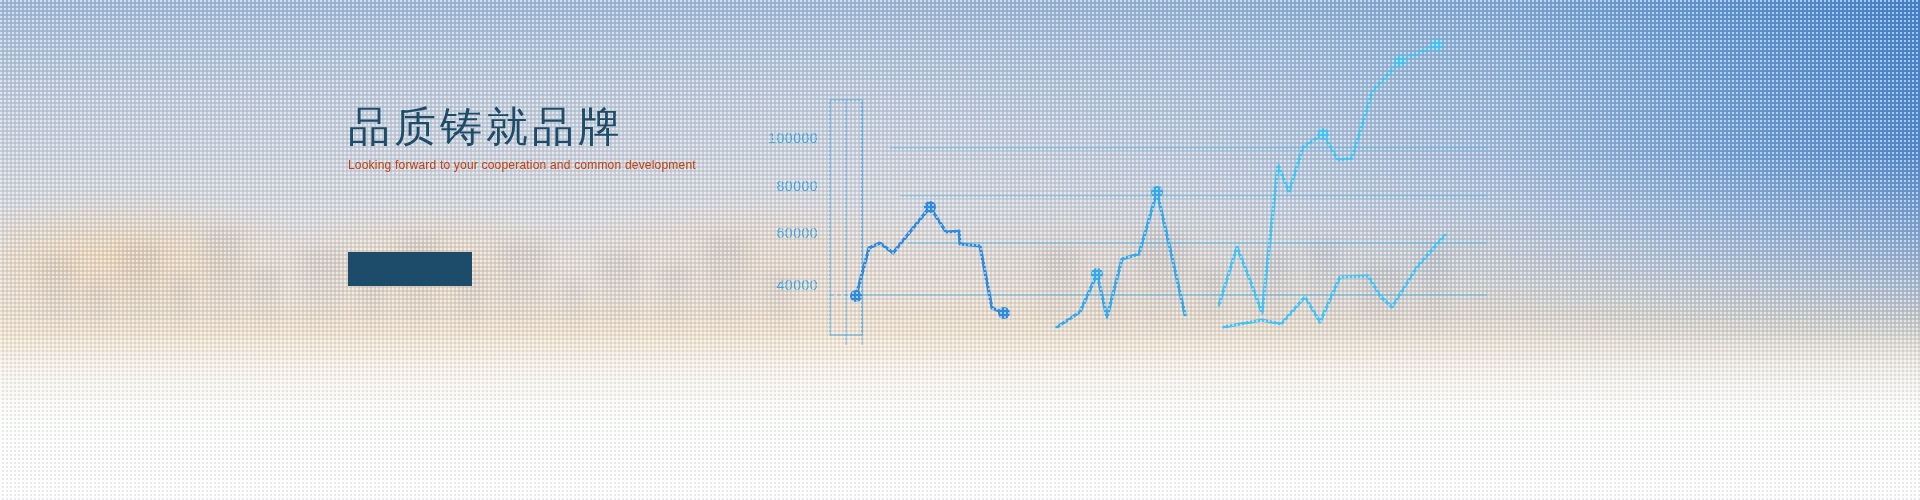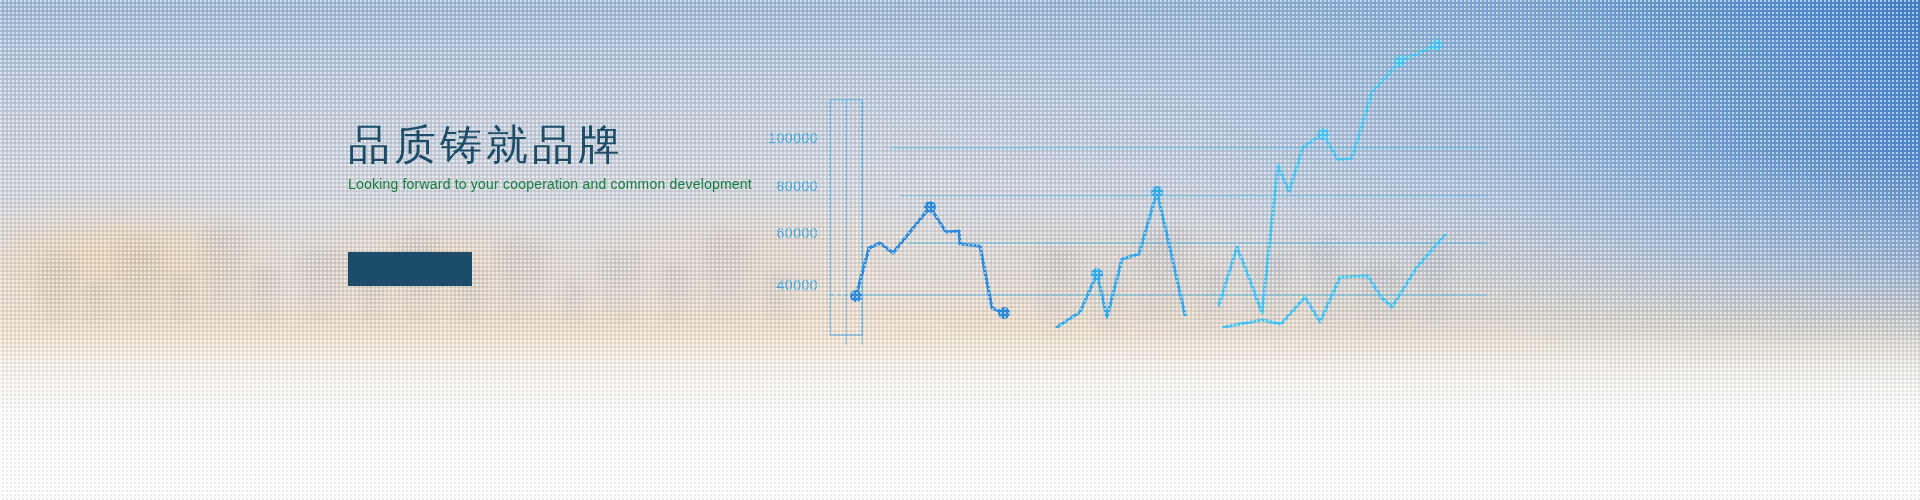--- a/index.html
+++ b/index.html
@@ -97,21 +97,21 @@
       radial-gradient(circle at 3px 3px, rgba(120,128,140,0.16) 0.9px, rgba(120,128,140,0) 1.2px);
     background-size: 4px 4px, 4px 4px;
     background-position: 0 0, 0 0;
     pointer-events: none;
   }
 
   
   .text-block {
     position: absolute;
     left: 348px;
-    top: 120px;
+    top: 102px;
     width: 520px;
   }
   .headline {
     font-size: 42px;
     line-height: 1.18;
     letter-spacing: 4px;
     color: #1c4c68;
     font-weight: 400;
     margin: 0;
     white-space: nowrap;
@@ -119,23 +119,23 @@
   .subhead {
     margin: 22px 0 0 0;
     font-size: 24px;
     letter-spacing: 2px;
     color: #63798a;
     font-weight: 400;
     white-space: nowrap;
   }
   .subhead-en {
     margin: 6px 0 0 0;
-    font-size: 14px;
+    font-size: 12px;
     letter-spacing: 0.2px;
-    color: #15803d;
+    color: #c2410c;
     font-weight: 400;
     white-space: nowrap;
   }
   .cta-button {
     position: absolute;
     left: 348px;
     top: 252px;
     width: 124px;
     height: 34px;
     background: #1d4c6b;

